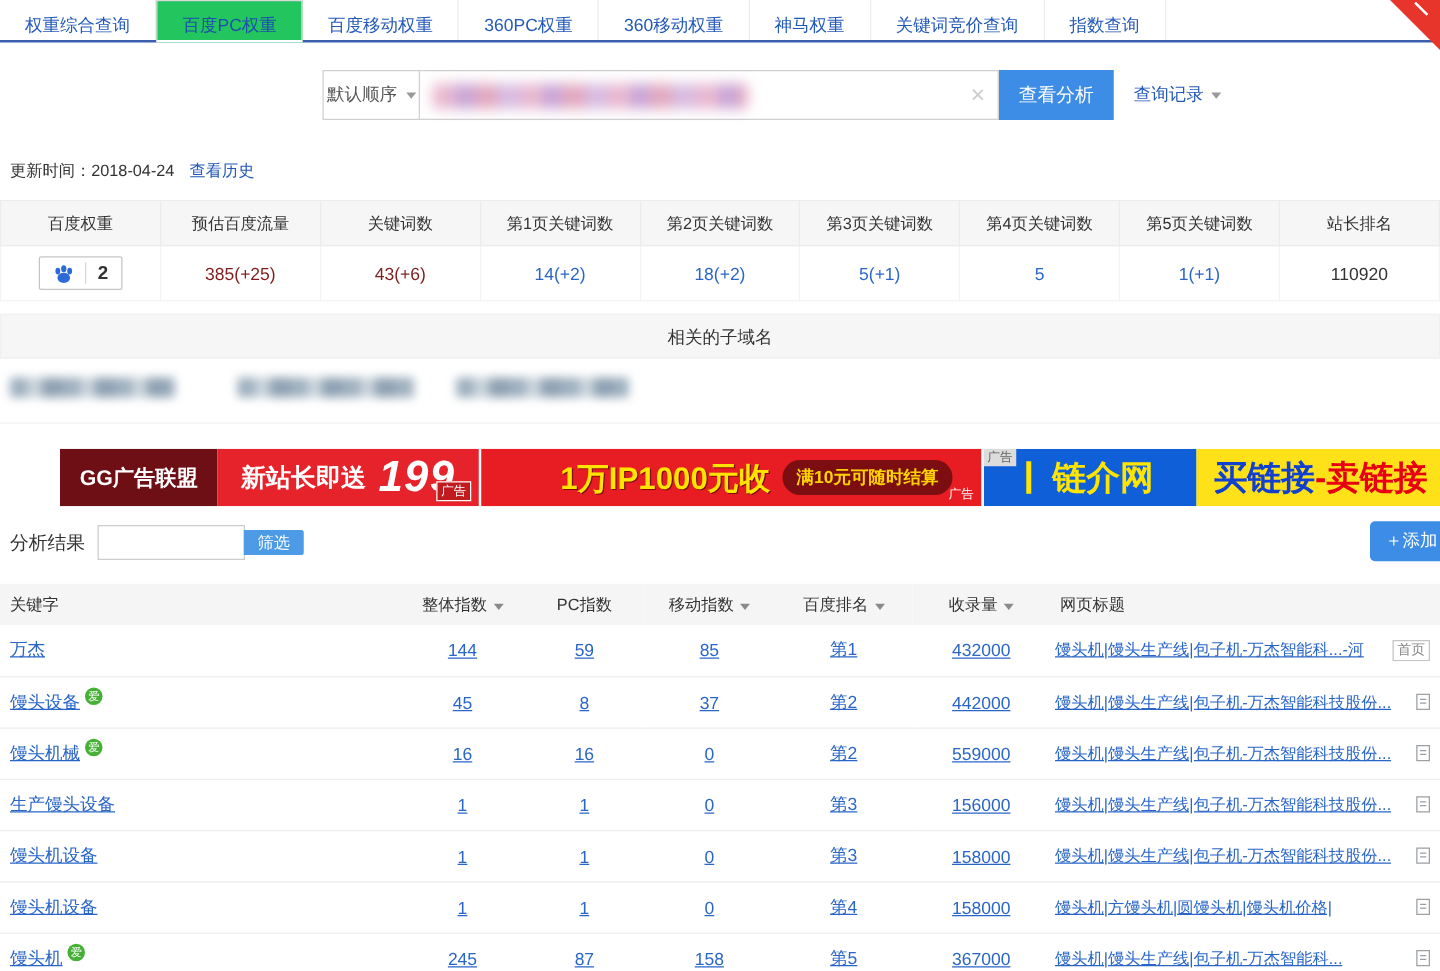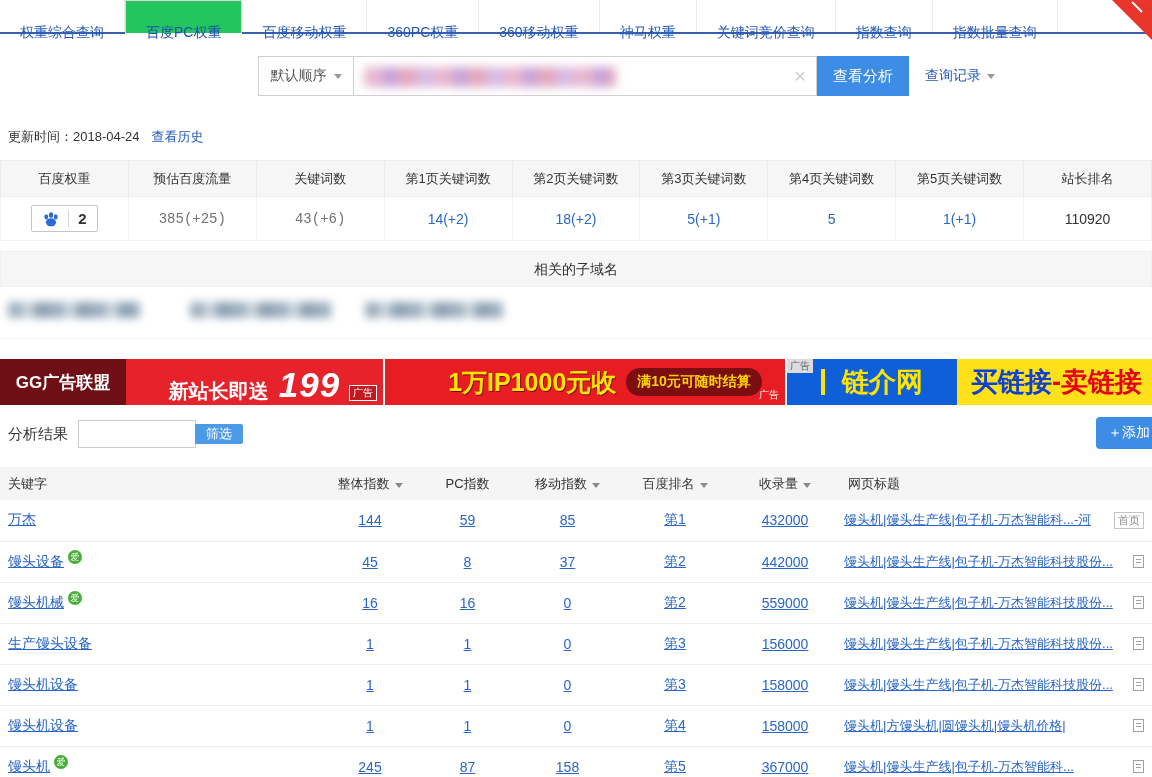--- a/index.html
+++ b/index.html
@@ -9,28 +9,28 @@
   [data-interactable="true"] { cursor:pointer; }
 
   
   .ribbon { position:absolute; top:0; right:0; width:0; height:0; border-style:solid;
     border-width:0 40px 40px 0; border-color:transparent #e8352c transparent transparent; z-index:60; }
   .ribbon::after { content:''; position:absolute; left:18px; top:6px; width:14px; height:2px;
     background:#fff; transform:rotate(45deg); }
 
   
   .tabbar { display:flex; height:34px; border-bottom:2px solid #3b5fae; background:#fff; position:relative; z-index:5; }
-  .tab { padding:16px 20px; line-height:32px; font-size:14px; color:#2359b8;
+  .tab { padding:4px 20px; line-height:32px; font-size:14px; color:#2359b8;
     border-right:1px solid #ececec; white-space:nowrap; }
   .tab.active { background:#22c55e; border:1px solid #d8d8d8; border-bottom:2px solid #fff;
     margin-bottom:-2px; line-height:31px; color:#1d4fae; }
 
   
   .search-row { margin:22px 0 0 258px; display:flex; align-items:flex-start; }
-  .order-select { width:96px; height:40px; border:1px solid #d0d0d0; background:#fff;
+  .order-select { width:78px; height:40px; border:1px solid #d0d0d0; background:#fff;
     display:flex; align-items:center; justify-content:center; gap:7px; font-size:14px; color:#555; }
   .caret { width:0; height:0; border-left:4px solid transparent; border-right:4px solid transparent;
     border-top:5px solid #999; display:inline-block; }
   .search-input { width:463px; height:40px; border:1px solid #d0d0d0; border-left:0;
     background:#fff; position:relative; }
   .censor { position:absolute; left:10px; top:10px; width:252px; height:20px; border-radius:3px;
     background:repeating-linear-gradient(90deg,#e9b7cf 0 18px,#c9a5d8 18px 34px,#e3a8be 34px 52px,#d7bbe2 52px 70px);
     filter:blur(5px); }
   .clear { position:absolute; right:10px; top:50%; transform:translateY(-50%);
     color:#ccc; font-size:20px; line-height:1; }
@@ -40,21 +40,21 @@
 
   
   .update-row { margin:32px 0 0 8px; font-size:13px; display:flex; gap:12px; align-items:center; }
   .update-row a { color:#2359b8; }
 
   
   table.stats { width:100%; border-collapse:collapse; margin-top:14px; table-layout:fixed; }
   table.stats th { background:#f6f6f6; border:1px solid #ececec; height:36px;
     font-weight:normal; font-size:13px; color:#333; }
   table.stats td { border:1px solid #f2f2f2; height:44px; text-align:center; font-size:14px; }
-  .v-green { color:#737373;font-family:Liberation Mono, monospace; }
+  .v-green { color:#7f1d1d; }
   .v-blue { color:#2a66c8; }
   .v-dark { color:#333; }
   .w-badge { display:inline-flex; align-items:center; border:1px solid #c5c5c5; border-radius:2px;
     padding:4px 10px; background:#fff; }
   .w-num { font-size:15px; font-weight:bold; color:#333; margin-left:8px; padding-left:9px;
     border-left:1px solid #d5d5d5; }
 
   
   .sub-head { margin-top:10px; background:#f6f6f6; border:1px solid #f0f0f0; height:36px;
     line-height:34px; text-align:center; font-size:14px; color:#333; }
@@ -62,22 +62,22 @@
   .blur-item { position:absolute; top:15px; height:16px; border-radius:2px; filter:blur(4px);
     background:repeating-linear-gradient(90deg,#9fb0bf 0 14px,#c9d3da 14px 26px,#8fa2b4 26px 42px); }
   .blur-1 { left:8px; width:132px; }
   .blur-2 { left:190px; width:142px; }
   .blur-3 { left:365px; width:138px; }
 
   
   .ads { display:flex; margin-top:20px; height:46px; gap:2px; overflow:hidden; }
   .ad1 { width:383px; flex:none; display:flex; }
   .ad1-left { width:126px; background:#6d0f14; color:#fff; display:flex; align-items:center;
-    justify-content:center; font-size:17px; font-weight:bold; }
-  .ad1-right { flex:1; background:#e6232a; color:#fff; display:flex; align-items:flex-end;
+    justify-content:center; font-size:17px; font-weight:bold;margin-left:48px; }
+  .ad1-right { flex:1; background:#e6232a; color:#fff; display:flex; align-items:center;
     justify-content:center; gap:10px; position:relative; }
   .ad1-line { font-size:20px; font-weight:bold; }
   .ad1-big { font-size:35px; font-weight:bold; font-style:italic; letter-spacing:1px; }
   .ad-tag1 { position:absolute; right:6px; bottom:4px; border:1px solid #fff; color:#fff;
     font-size:10px; padding:0 3px; background:#c11b20; }
   .ad2 { width:400px; flex:none; background:#e81c23; display:flex; align-items:center;
     justify-content:center; gap:10px; position:relative;padding-left:40px; }
   .ad2-main { color:#ffe400; font-size:25px; font-weight:bold; text-shadow:1px 1px 0 #7a0b0e; }
   .ad2-pill { background:#7c0d11; color:#ffd400; font-size:14px; font-weight:bold;
     padding:5px 11px; border-radius:15px; white-space:nowrap; }
@@ -133,21 +133,20 @@
 
 <div class="tabbar" data-interactable="false">
     <div class="tab" data-interactable="true">权重综合查询</div>
     <div class="tab active" data-interactable="true">百度PC权重</div>
     <div class="tab" data-interactable="true">百度移动权重</div>
     <div class="tab" data-interactable="true">360PC权重</div>
     <div class="tab" data-interactable="true">360移动权重</div>
     <div class="tab" data-interactable="true">神马权重</div>
     <div class="tab" data-interactable="true">关键词竞价查询</div>
     <div class="tab" data-interactable="true">指数查询</div>
-    <div class="tab" data-interactable="true">指数批量查询</div>
   </div>
 
 <div class="search-row" data-interactable="false">
   <div class="order-select" data-interactable="true">
     <span data-interactable="false">默认顺序</span>
     <span class="caret" data-interactable="false"></span>
   </div>
   <div class="search-input" data-interactable="true">
     <div class="censor" data-interactable="false"></div>
     <span class="clear" data-interactable="true">×</span>

